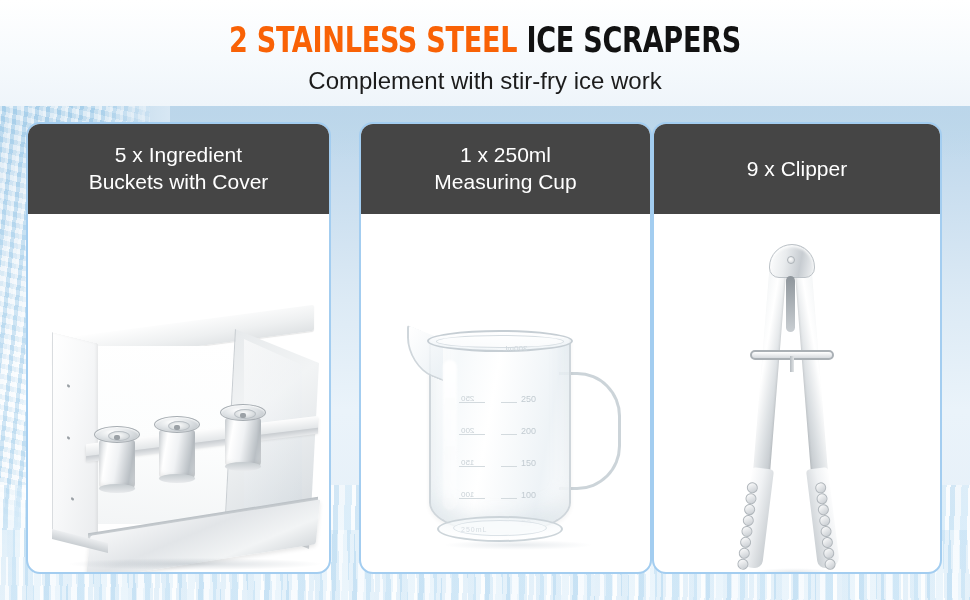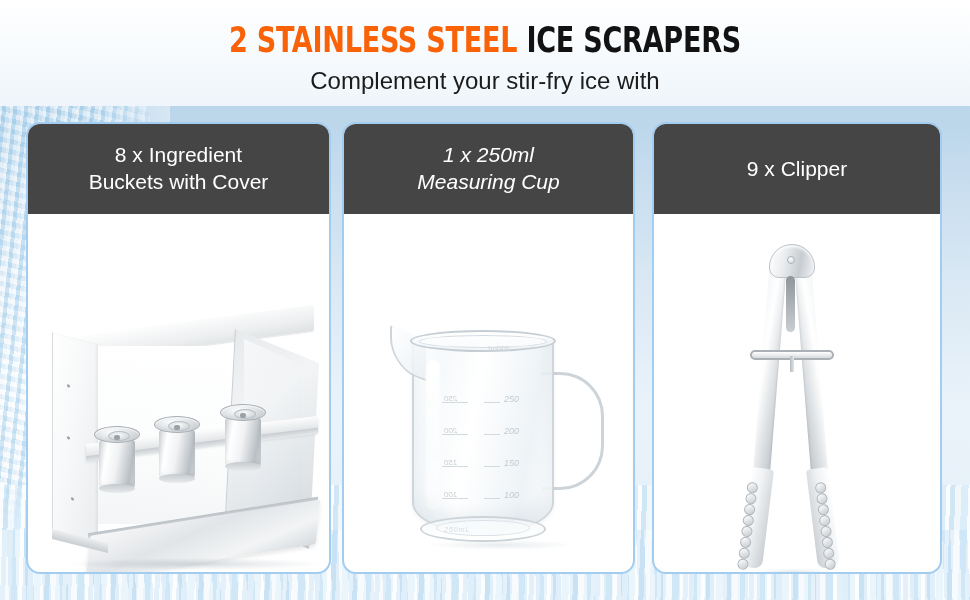--- a/index.html
+++ b/index.html
@@ -83,21 +83,21 @@
   
   .card{
     position:absolute; top:122px; height:452px;
     background:#ffffff;
     border:2px solid #a3cdf0;
     border-radius:14px;
     overflow:hidden;
     z-index:10;
   }
   #card-1{ left:26px;  width:305px; }
-  #card-2{ left:342px; width:293px;font-style:italic; }
+  #card-2{ left:359px; width:293px; }
   #card-3{ left:652px; width:290px; }
 
   .card-header{
     position:absolute; left:-2px; top:-2px;
     width:calc(100% + 4px); height:92px;
     background:#454545;
     border-radius:14px 14px 0 0;
     color:#ffffff;
     display:flex; align-items:center; justify-content:center;
     text-align:center;
@@ -383,26 +383,26 @@
   <div class="ice-left"></div>
   <div class="ice-left-fade"></div>
   <div class="ice-bottom"></div>
   <div class="ice-bottom-2"></div>
 
   <div class="banner">
     <div class="banner-title">
       <span class="hl">2 STAINLESS STEEL</span>
       <span class="pl">ICE SCRAPERS</span>
     </div>
-    <div class="banner-sub">Complement your stir-fry ice with</div>
+    <div class="banner-sub">Complement with stir-fry ice work</div>
   </div>
 
   <div class="card" id="card-1">
     <div class="card-header">
-      <div class="ht">8 x Ingredient
+      <div class="ht">5 x Ingredient
 Buckets with Cover</div>
     </div>
     <div class="card-body">
       <div class="station">
         <div class="st-top"></div>
         <div class="st-back"></div>
         <div class="st-rightwall"></div>
         <div class="st-rightwall-inner"></div>
         <div class="st-leftpanel"></div>
         <div class="st-shelf"></div>

